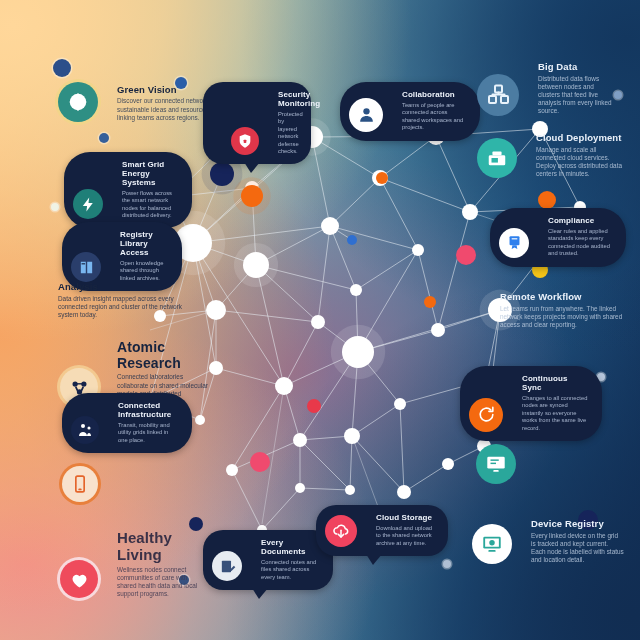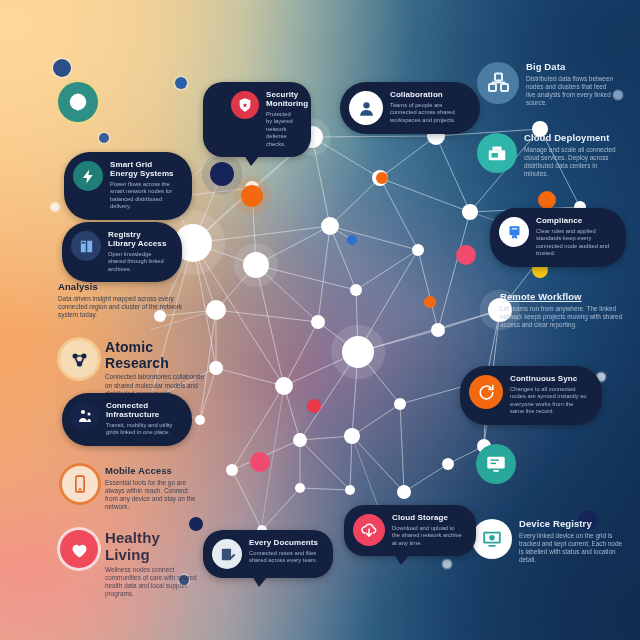--- a/index.html
+++ b/index.html
@@ -16,21 +16,21 @@
       radial-gradient(120% 95% at 2% 4%, #ffd79a 0%, rgba(255,215,154,0) 52%),
       radial-gradient(95% 80% at 0% 52%, #f6a463 0%, rgba(246,164,99,0) 55%),
       radial-gradient(95% 70% at 4% 88%, #f2918d 0%, rgba(242,145,141,0) 58%),
       radial-gradient(110% 90% at 98% 6%, #13375f 0%, rgba(19,55,95,0) 55%),
       radial-gradient(110% 95% at 99% 96%, #112d52 0%, rgba(17,45,82,0) 58%),
       radial-gradient(70% 60% at 46% 58%, #8d6c8f 0%, rgba(141,108,143,0) 62%),
       linear-gradient(100deg,#f9c983 0%,#cfc395 22%,#7fb0b5 40%,#4e8aa8 58%,#245a87 76%,#10305a 100%);
   }
   #net{position:absolute;inset:0;}
   .card{
-    position:absolute;display:flex;align-items:flex-start;gap:7px;
+    position:absolute;display:flex;align-items:flex-end;gap:19px;
     box-sizing:border-box;
   }
   .card.pill{
     background:#13203f;border-radius:26px;padding:9px 14px 9px 9px;
     box-shadow:0 2px 7px rgba(0,0,0,.28);
   }
   .card.bubble{
     background:#13203f;border-radius:20px;padding:9px 13px 9px 9px;
     box-shadow:0 2px 7px rgba(0,0,0,.28);
   }
@@ -217,20 +217,24 @@
       <div class="dot" style="left: 597px; top: 373px; width: 8px; height: 8px; background: rgb(183, 199, 220); box-shadow: rgba(255, 255, 255, 0.35) 0px 0px 0px 1.5px;"></div>
     </div>
   <div id="cards">
       <div class="card plain" style="left: 58px; top: 82px; width: 165px;">
         <div class="ico" style="width: 40px; height: 40px; background: rgb(46, 143, 132); box-shadow: rgb(242, 213, 138) 0px 0px 0px 3px;">
           <svg width="22" height="22" viewBox="0 0 24 24" fill="#ffffff">
             <circle cx="12" cy="12" r="9"></circle>
             <path d="M3 12h18M12 3c3 3 3 15 0 18-3-3-3-15 0-18" fill="none" stroke="#fff" stroke-width="1.2"></path>
           </svg>
         </div>
+        <div class="txt">
+          <div class="ttl" style="color: rgb(23, 36, 63); font-size: 9.5px;">Green Vision</div>
+          <div class="bdy" style="color: rgb(43, 58, 85); font-size: 6.4px;">Discover our connected network of sustainable ideas and resources linking teams across regions.</div>
+        </div>
       </div>
       <div class="card pill" style="left: 64px; top: 152px; width: 128px;">
         <div class="ico" style="width: 30px; height: 30px; background: rgb(31, 127, 120);">
           <svg width="17" height="17" viewBox="0 0 24 24" fill="#ffffff">
             <path d="M13 2 4 14h6l-1 8 9-12h-6l1-8z"></path>
           </svg>
         </div>
         <div class="txt">
           <div class="ttl" style="color: rgb(238, 243, 251); font-size: 8px;">Smart Grid Energy Systems</div>
           <div class="bdy" style="color: rgb(185, 198, 222); font-size: 5.8px;">Power flows across the smart network nodes for balanced distributed delivery.</div>
@@ -284,24 +288,20 @@
           <div class="bdy" style="color: rgb(185, 198, 222); font-size: 5.8px;">Transit, mobility and utility grids linked in one place.</div>
         </div>
       </div>
       <div class="card plain" style="left: 62px; top: 466px; width: 140px;">
         <div class="ico" style="width: 36px; height: 36px; background: rgb(248, 226, 205); box-shadow: rgb(232, 128, 60) 0px 0px 0px 3px;">
           <svg width="20" height="20" viewBox="0 0 24 24" fill="none" stroke="#e4642a" stroke-width="2" stroke-linecap="round" stroke-linejoin="round">
             <rect x="7" y="2.5" width="10" height="19" rx="2"></rect>
             <line x1="11" y1="18.5" x2="13" y2="18.5"></line>
           </svg>
         </div>
-        <div class="txt">
-          <div class="ttl" style="color: rgb(37, 48, 74); font-size: 9.5px;">Mobile Access</div>
-          <div class="bdy" style="color: rgb(44, 56, 80); font-size: 6.4px;">Essential tools for the go are always within reach. Connect from any device and stay on the network.</div>
-        </div>
       </div>
       <div class="card plain" style="left: 60px; top: 530px; width: 145px;">
         <div class="ico" style="width: 38px; height: 38px; background: rgb(239, 75, 92); box-shadow: rgb(248, 218, 221) 0px 0px 0px 3px;">
           <svg width="21" height="21" viewBox="0 0 24 24" fill="#ffffff">
             <path d="M12 21s-8-5-8-10a4.5 4.5 0 0 1 8-2.8A4.5 4.5 0 0 1 20 11c0 5-8 10-8 10z"></path>
           </svg>
         </div>
         <div class="txt">
           <div class="ttl" style="color: rgb(58, 49, 71); font-size: 15px;">Healthy Living</div>
           <div class="bdy" style="color: rgb(62, 56, 80); font-size: 6.4px;">Wellness nodes connect communities of care with shared health data and local support programs.</div>
@@ -366,21 +366,21 @@
             <rect x="8" y="6" width="8" height="1.6" fill="#fff"></rect>
           </svg>
         </div>
         <div class="txt">
           <div class="ttl" style="color: rgb(238, 243, 251); font-size: 8px;">Compliance</div>
           <div class="bdy" style="color: rgb(185, 198, 222); font-size: 5.8px;">Clear rules and applied standards keep every connected node audited and trusted.</div>
         </div>
       </div>
       <div class="card plain" style="left: 500px; top: 292px; width: 132px;">
         <div class="txt">
-          <div class="ttl" style="color: rgb(234, 241, 250); font-size: 9.5px; text-decoration: underline;">Remote Workflow</div>
+          <div class="ttl" style="color: rgb(234, 241, 250); font-size: 9.5px;">Remote Workflow</div>
           <div class="bdy" style="color: rgb(185, 201, 221); font-size: 6.4px;">Let teams run from anywhere. The linked network keeps projects moving with shared access and clear reporting.</div>
         </div>
       </div>
       <div class="card pill" style="left: 460px; top: 366px; width: 142px;">
         <div class="ico" style="width: 34px; height: 34px; background: rgb(244, 105, 15);">
           <svg width="19" height="19" viewBox="0 0 24 24" fill="none" stroke="#ffffff" stroke-width="2" stroke-linecap="round" stroke-linejoin="round">
             <path d="M20 12a8 8 0 1 1-2.6-5.9"></path>
             <polyline points="20 3 20 8 15 8"></polyline>
           </svg>
         </div>
@@ -420,21 +420,21 @@
             <rect x="6.5" y="7" width="8" height="1.4" fill="#38507a"></rect>
             <rect x="6.5" y="10" width="8" height="1.4" fill="#38507a"></rect>
             <path d="M16 16l5-5 2 2-5 5-3 1z"></path>
           </svg>
         </div>
         <div class="txt">
           <div class="ttl" style="color: rgb(238, 243, 251); font-size: 8px;">Every Documents</div>
           <div class="bdy" style="color: rgb(185, 198, 222); font-size: 5.8px;">Connected notes and files shared across every team.</div>
         </div>
       </div>
-      <div class="card bubble" style="left: 344px; top: 505px; width: 132px;">
+      <div class="card bubble" style="left: 316px; top: 505px; width: 132px;">
         <div class="ico" style="width: 32px; height: 32px; background: rgb(240, 67, 95);">
           <svg width="18" height="18" viewBox="0 0 24 24" fill="none" stroke="#ffffff" stroke-width="2" stroke-linecap="round" stroke-linejoin="round">
             <path d="M6.5 16a4.2 4.2 0 0 1 .6-8.4 5.6 5.6 0 0 1 10.6 1.3A3.6 3.6 0 0 1 18 16"></path>
             <line x1="12" y1="11" x2="12" y2="20"></line>
             <polyline points="8.5 16.5 12 20 15.5 16.5"></polyline>
           </svg>
         </div>
         <div class="txt">
           <div class="ttl" style="color: rgb(238, 243, 251); font-size: 8px;">Cloud Storage</div>
           <div class="bdy" style="color: rgb(185, 198, 222); font-size: 5.8px;">Download and upload to the shared network archive at any time.</div>

